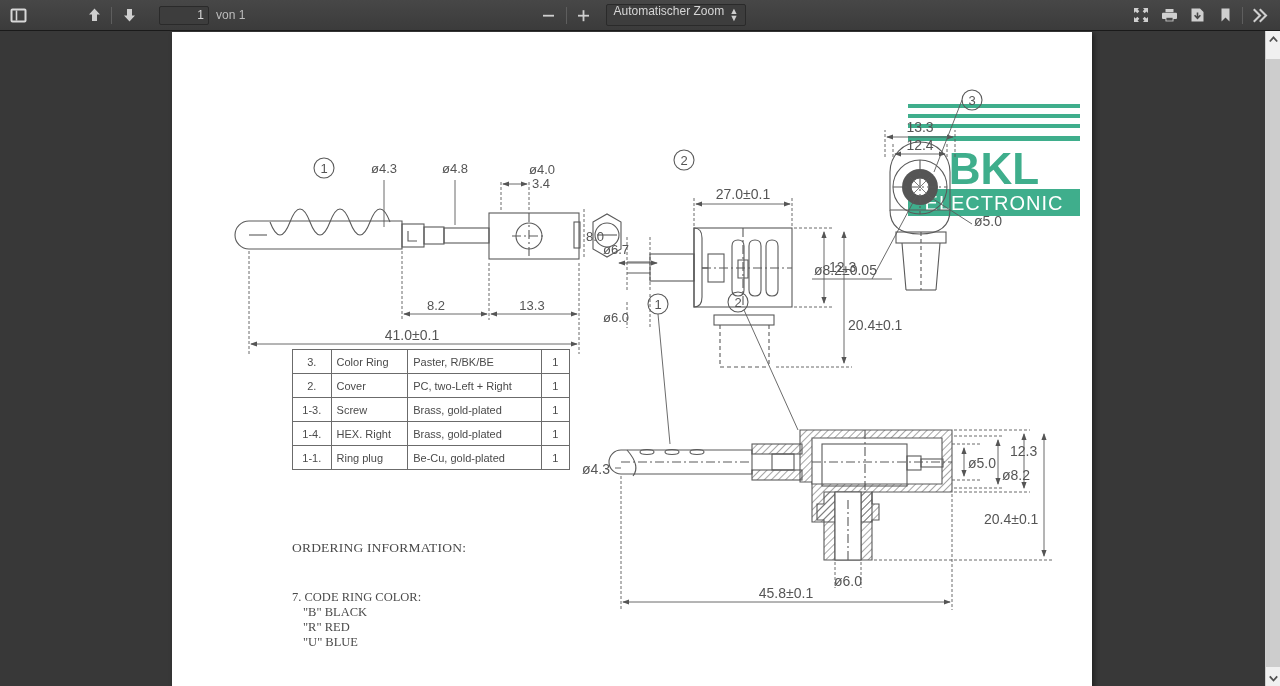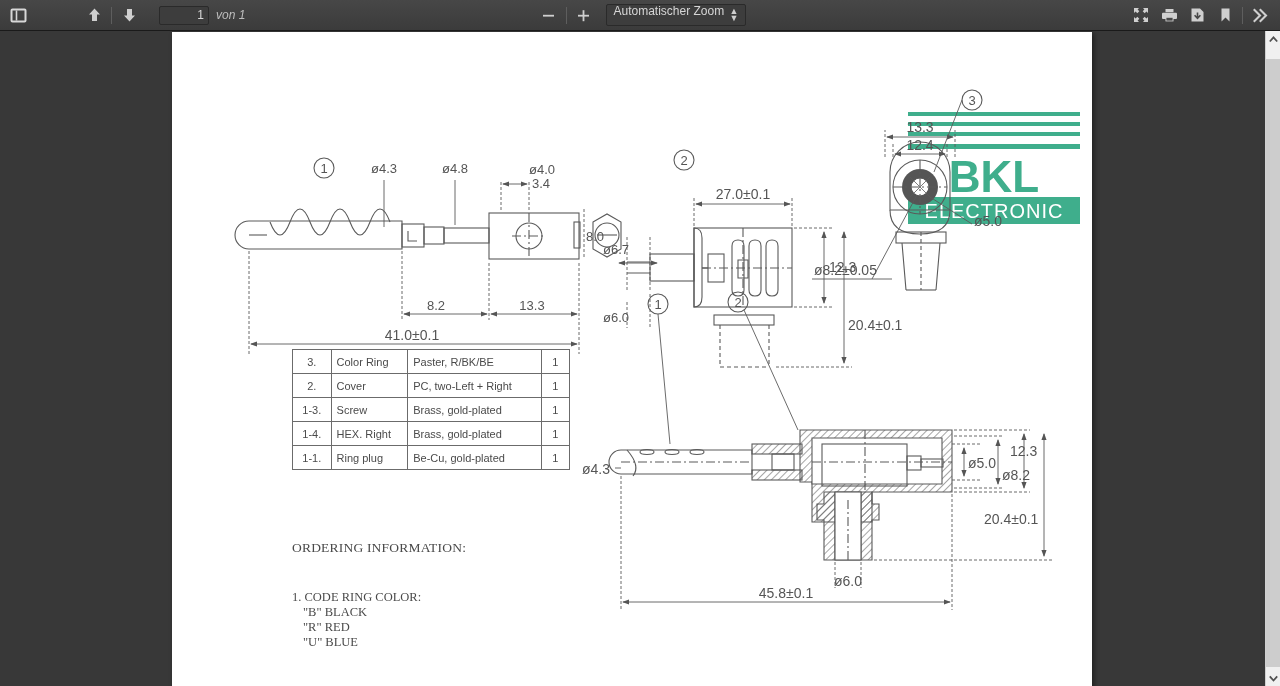--- a/index.html
+++ b/index.html
@@ -65,21 +65,20 @@
     text-align: right;
     padding: 0 4px;
     box-sizing: border-box;
     outline: none;
   }
   #page-count {
     color: #bdbdbd;
     font-size: 12px;
     margin-left: 7px;
     white-space: nowrap;
-    font-style: italic;
   }
 
   #zoom-select {
     height: 22px;
     min-width: 140px;
     background: #3d3d3d;
     border: 1px solid #2a2a2a;
     border-radius: 2px;
     color: #d6d6d6;
     font-family: "Liberation Sans", sans-serif;
@@ -151,21 +150,21 @@
   
   #sheet {
     position: absolute;
     left: 0; top: 0;
     width: 920px; height: 675px;
   }
   #sheet svg { display: block; }
 
   .logo {
     position: absolute;
-    left: 736px; top: 80px;
+    left: 736px; top: 72px;
     width: 172px; height: 112px;
   }
 </style>
 </head>
 <body>
 
 <div id="toolbar">
 
   <div id="tb-left">
     <div class="tb-btn" title="">
@@ -513,21 +512,21 @@
             <td class="c-ma">Be-Cu, gold-plated</td>
             <td class="c-qt">1</td>
           </tr>
         </tbody>
       </table>
 
       <div style="position:absolute;left:120px;top:508px;font-family:Liberation Serif, serif;
                   color:#4a4a4a;">
         <div style="font-size:13.5px;letter-spacing:0.2px;">ORDERING INFORMATION:</div>
         <div style="height:34px"></div>
-        <div style="font-size:12.5px;">1. CODE RING COLOR:</div>
+        <div style="font-size:12.5px;">7. CODE RING COLOR:</div>
         <div style="font-size:12.5px;padding-left:11px;">"B" BLACK</div>
         <div style="font-size:12.5px;padding-left:11px;">"R" RED</div>
         <div style="font-size:12.5px;padding-left:11px;">"U" BLUE</div>
       </div>
 
     </div>
   </div>
 </div>
 
 <div id="scrollbar">

